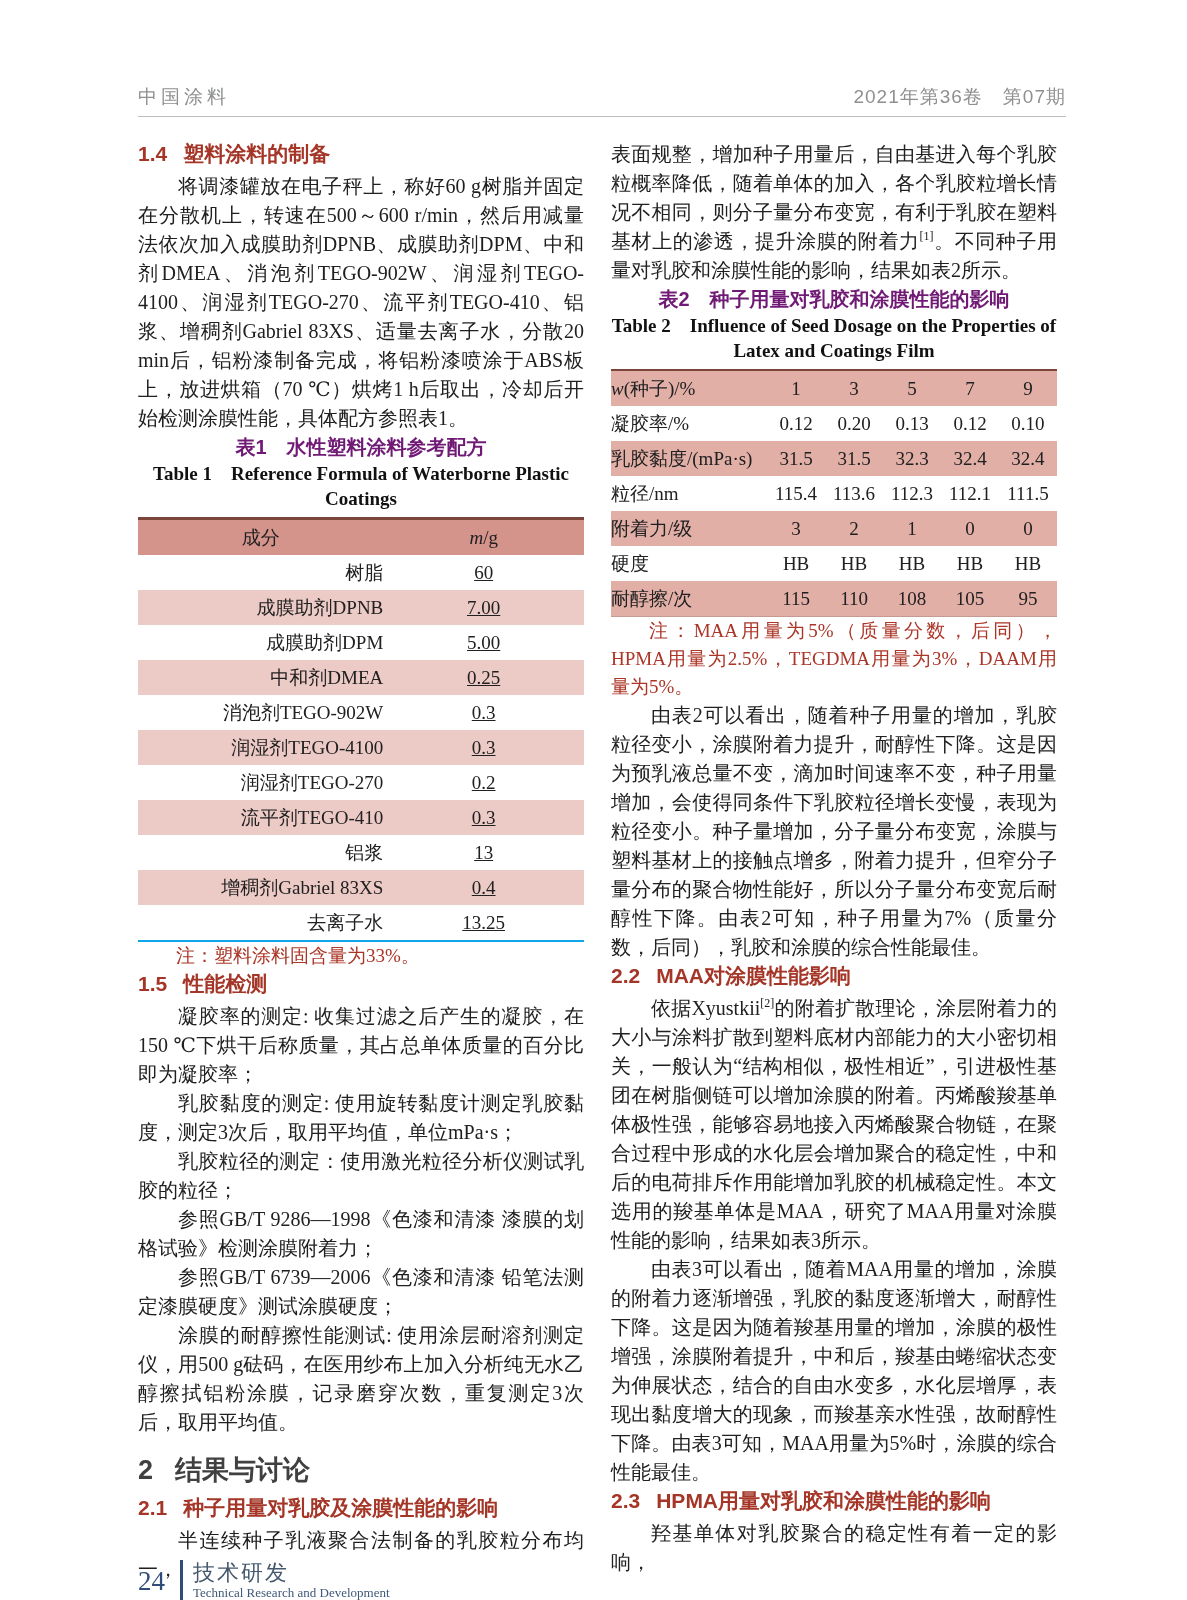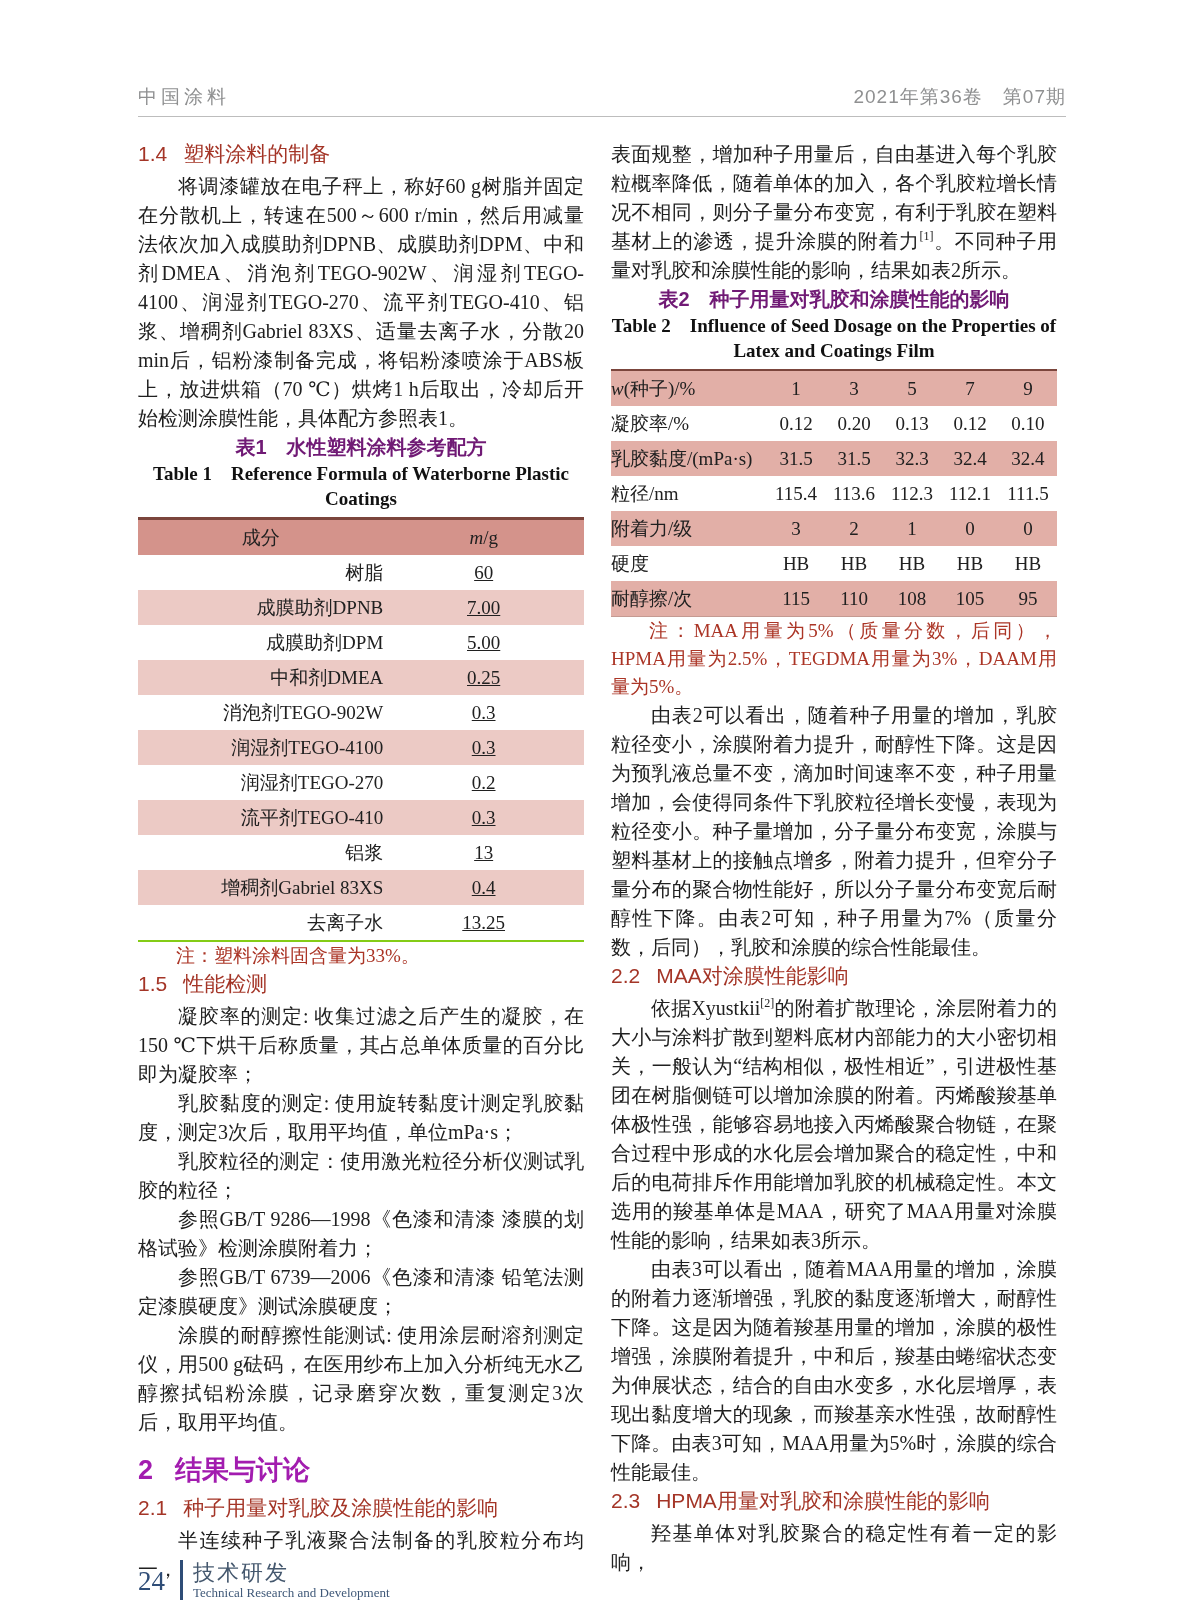--- a/index.html
+++ b/index.html
@@ -12,33 +12,33 @@
   .runhead .issue{font-family:"Liberation Sans","DejaVu Sans",sans-serif;font-size:19px;color:#8f9091;letter-spacing:1px;}
 
   
   .columns{position:absolute;left:138px;top:140px;width:919px;display:flex;gap:27px;}
   .col{width:446px;font-size:20px;line-height:29px;text-align:justify;}
   .col p{margin:0;}
   p.indent{text-indent:2em;}
   sup{font-size:12px;line-height:0;}
 
   
-  h3.sec{margin:0 0 5px 0;font-family:"Liberation Sans","DejaVu Sans",sans-serif;font-weight:normal;font-size:21px;line-height:27px;color:#a43527;text-align:left;}
+  h3.sec{margin:0 0 5px 0;font-family:"Liberation Sans","DejaVu Sans",sans-serif;font-weight:bold;font-size:21px;line-height:27px;color:#a43527;text-align:left;}
   h3.sec .num{margin-right:16px;}
-  h2.chapter{margin:16px 0 7px 0;font-family:"Liberation Sans","DejaVu Sans",sans-serif;font-weight:bold;font-size:27px;line-height:34px;color:#a21caf;text-align:left;}
+  h2.chapter{margin:16px 0 7px 0;font-family:"Liberation Sans","DejaVu Sans",sans-serif;font-weight:bold;font-size:27px;line-height:34px;color:#404040;text-align:left;}
   h2.chapter .num{margin-right:22px;}
   .mt{margin-top:13px;}
 
   
   .cap-cn{margin-top:1px;text-align:center;font-family:"Liberation Sans","DejaVu Sans",sans-serif;font-weight:bold;font-size:20px;line-height:27px;color:#701a75;}
   .cap-en{text-align:center;font-weight:bold;font-size:19px;line-height:25px;color:#111;}
 
   
   table{width:100%;border-collapse:collapse;margin-top:6px;font-size:19px;}
-  table.t1{border-top:3px solid #7b453c;border-bottom:2px solid #84cc16;}
+  table.t1{border-top:3px solid #7b453c;border-bottom:2px solid #0ea5e9;}
   table.t2{border-top:2px solid #7b453c;border-bottom:1px solid #c59a92;}
   td,th{padding:3px 0;font-weight:normal;}
   .t1 thead th{background:#d4938b;}
   .t1 th.c-comp{width:55%;text-align:center;}
   .t1 th.c-mass{width:45%;text-align:center;}
   .t1 td.lab{text-align:right;padding-left:14px;}
   .t1 td.val{text-align:center;text-decoration:underline;}
   .t1 tbody tr:nth-child(even){background:#eccac5;}
   .t2 td.lab{width:35%;text-align:left;}
   .t2 td.val{width:13%;text-align:center;}

